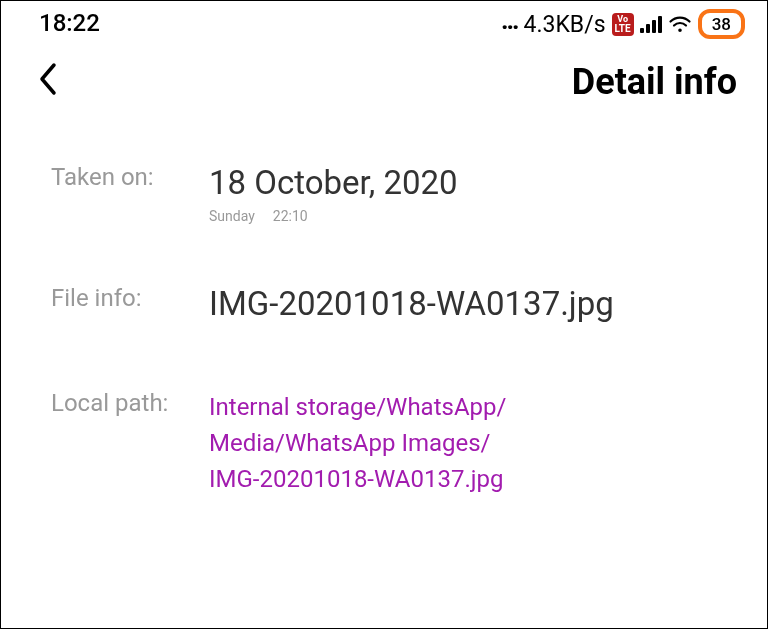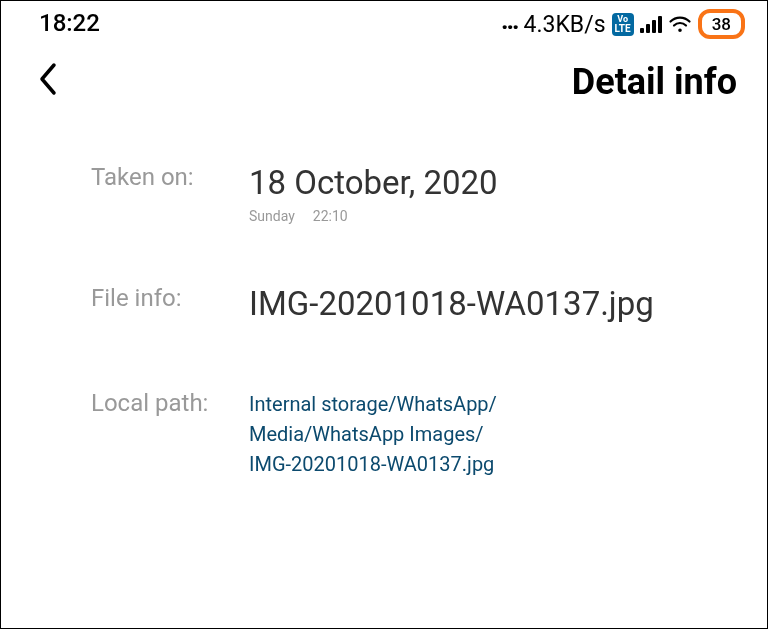--- a/index.html
+++ b/index.html
@@ -38,21 +38,21 @@
       font-weight: 700;
       font-size: 26px;
       position: relative;
       top: -4px;
     }
     .speed {
       font-weight: 400;
       font-size: 23px;
     }
     .volte-badge {
-      background: #0369a1;
+      background: #b91c1c;
       color: #fff;
       border-radius: 4px;
       font-size: 11px;
       font-weight: 700;
       padding: 2px 3px;
       line-height: 1;
       display: inline-flex;
       flex-direction: column;
       align-items: center;
     }
@@ -108,21 +108,20 @@
     }
     .title {
       flex: 1;
       text-align: right;
       font-size: 36px;
       font-weight: 700;
       color: #000;
     }
     .content {
       padding: 30px 50px 0 50px;
-      margin-left: 40px;
     }
     .row {
       display: flex;
       margin-bottom: 60px;
     }
     .label {
       width: 158px;
       flex-shrink: 0;
       color: #999;
       font-size: 24px;
@@ -141,22 +140,22 @@
     .value-secondary {
       color: #999;
       font-size: 14px;
       font-weight: 400;
     }
     .value-secondary .gap {
       display: inline-block;
       width: 18px;
     }
     .path {
-      color: #0c4a6e;
-      font-size: 20px;
+      color: #a21caf;
+      font-size: 24px;
       font-weight: 400;
       line-height: 1.5;
     }
   </style>
 </head>
 <body>
 
 <div class="status-bar">
   <div class="status-left">18:22</div>
   <div class="status-right">

